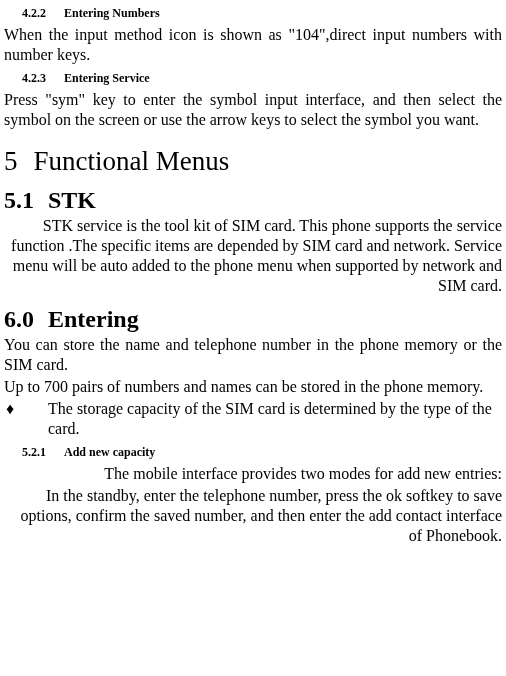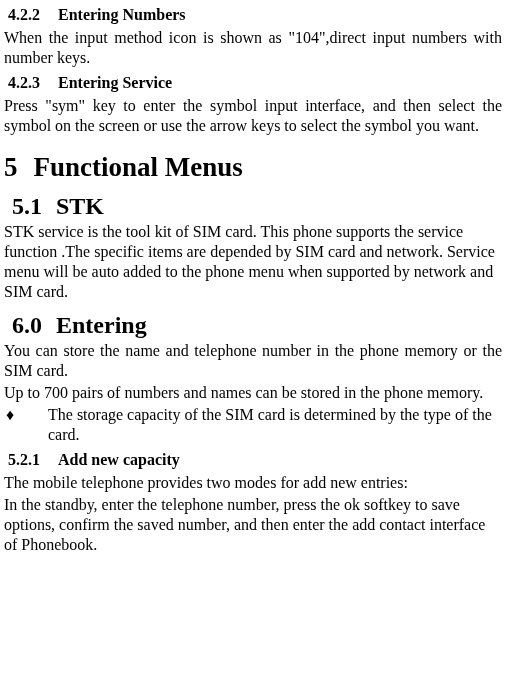--- a/index.html
+++ b/index.html
@@ -9,47 +9,48 @@
     font-family: "Times New Roman", Times, serif;
     color: #000;
     background: #fff;
   }
   body {
     padding: 0 4px 10px 4px;
     box-sizing: border-box;
   }
   .h3 {
     font-weight: bold;
-    font-size: 16px;
-    margin: 6px 0 4px 4px;
+    font-size: 12px;
+    margin: 6px 0 4px 18px;
   }
   .h1 {
-    font-weight: bold;
+    font-weight: normal;
     font-size: 27px;
     margin: 16px 0 10px 0;
   }
   .h2 {
     font-weight: bold;
     font-size: 24px;
-    margin: 10px 0 2px 8px;
+    margin: 10px 0 2px 0;
   }
   .h-num {
     display: inline-block;
     margin-right: 16px;
   }
   .h2 .h-num {
     margin-right: 14px;
   }
   .h3 .h-num {
     margin-right: 18px;
   }
   .para {
     font-size: 16px;
     line-height: 1.25;
     margin: 0 0 2px 0;
+    text-align: right;
   }
   .justify {
     text-align: justify;
     text-justify: inter-word;
   }
   .bullet-row {
     display: flex;
     font-size: 16px;
     line-height: 1.25;
     margin: 2px 0 4px 0;
@@ -93,14 +94,14 @@
 <div class="para justify">You can store the name and telephone number in the phone memory or the SIM card.</div>
 <div class="para justify">Up to 700 pairs of numbers and names can be stored in the phone memory.</div>
 <div class="bullet-row">
   <div class="bullet-sym">♦</div>
   <div class="bullet-text">The storage capacity of the SIM card is determined by the type of the card.</div>
 </div>
 
 <div class="h3">
   <span class="h-num">5.2.1</span><span>Add new capacity</span>
 </div>
-<div class="para">The mobile telephone provides two modes for add new entries:</div>
+<div class="para">The mobile interface provides two modes for add new entries:</div>
 <div class="para">In the standby, enter the telephone number, press the ok softkey to save options, confirm the saved number, and then enter the add contact interface of Phonebook.</div>
 
 </body></html>

